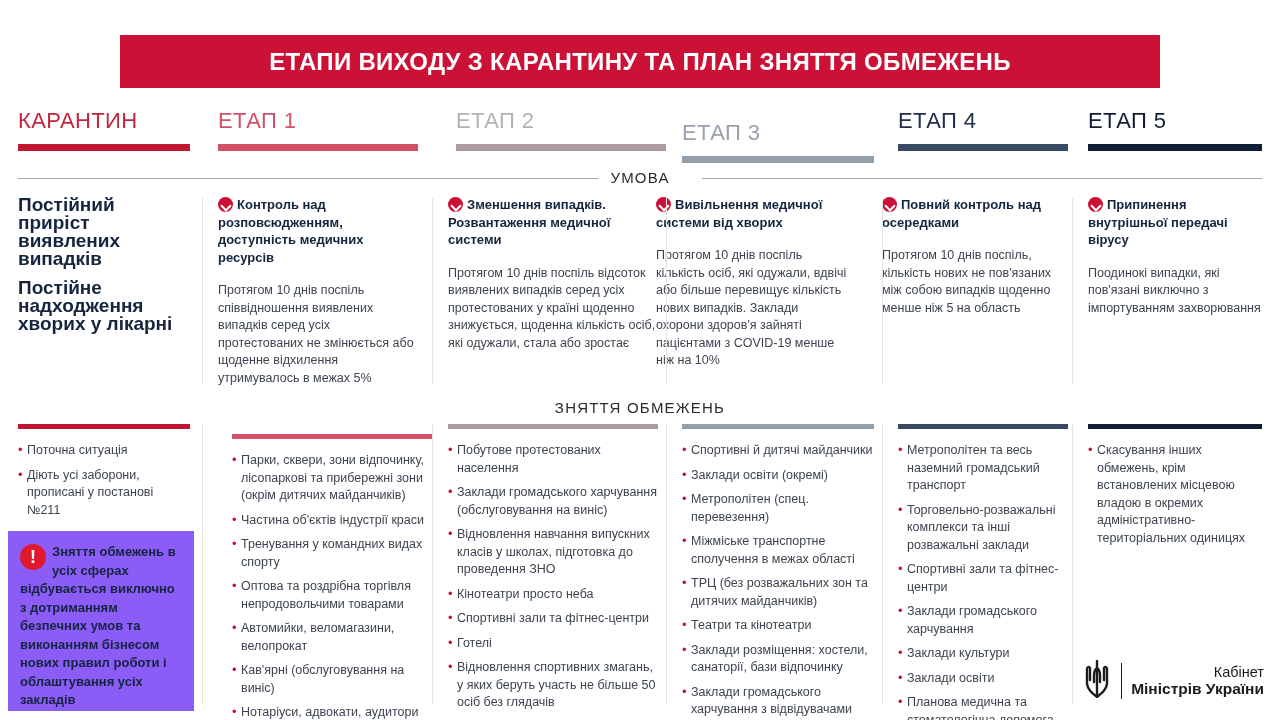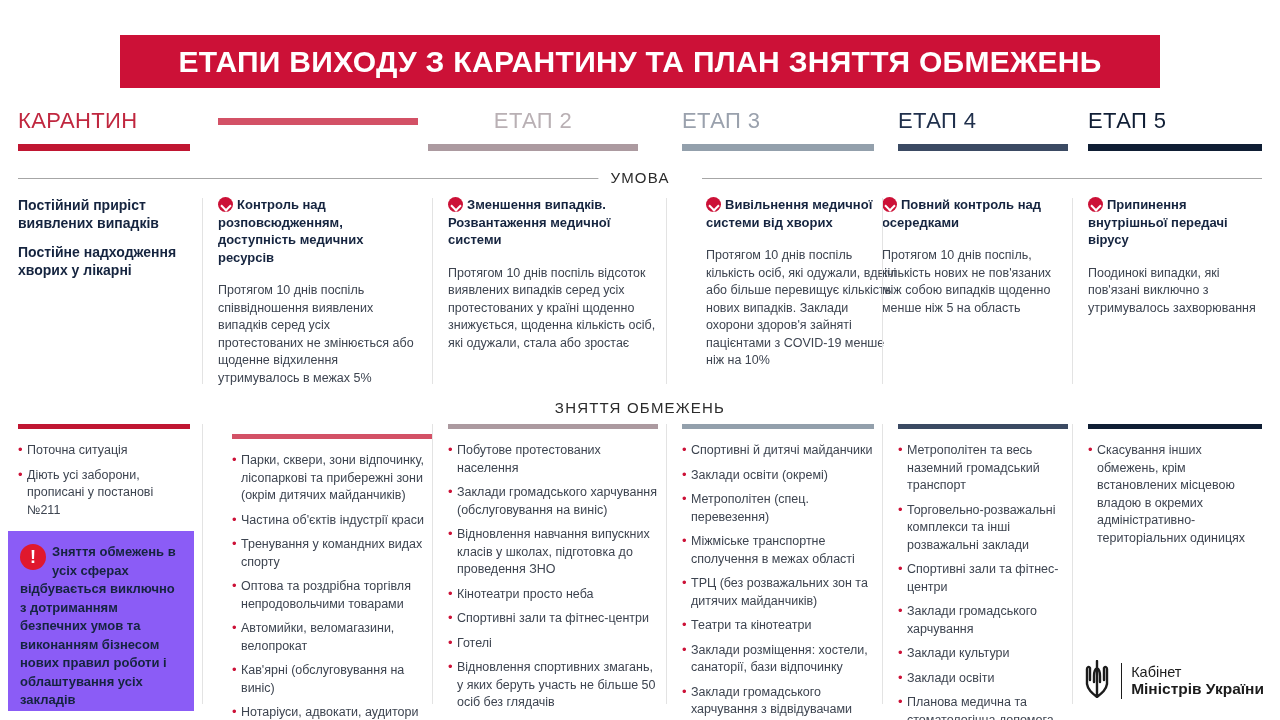--- a/index.html
+++ b/index.html
@@ -20,21 +20,21 @@
     top: 35px;
     width: 1040px;
     height: 53px;
     background: #cc1137;
     display: flex;
     align-items: center;
     justify-content: center;
   }
   .title-banner-text {
     color: #ffffff;
-    font-size: 30px;
+    font-size: 24px;
     font-weight: bold;
     letter-spacing: 0.3px;
     white-space: nowrap;
   }
 
   
   .stages-row {
     position: absolute;
     left: 0;
     top: 108px;
@@ -133,21 +133,21 @@
     border-right: 2px solid #ffffff;
     border-bottom: 2px solid #ffffff;
     transform: rotate(45deg);
   }
   .cond-body {
     font-size: 12.5px;
     color: #3d4450;
     line-height: 17.5px;
   }
   .cond-plain {
-    font-size: 14px;
+    font-size: 19px;
     font-weight: bold;
     color: #15243f;
     line-height: 18px;
     margin-bottom: 11px;
   }
 
   
   .lift-row {
     position: absolute;
     top: 424px;
@@ -227,20 +227,21 @@
     line-height: 18.5px;
   }
 
   
   .logo {
     position: absolute;
     right: 16px;
     bottom: 18px;
     display: flex;
     align-items: center;
+    text-align: right;
   }
   .logo-trident { margin-right: 9px; }
   .logo-divider {
     width: 1px;
     height: 36px;
     background: #1c1c1c;
     margin-right: 9px;
   }
   .logo-text { line-height: 1.15; }
   .logo-line1 {
@@ -260,28 +261,29 @@
 <div class="title-banner">
   <div class="title-banner-text">ЕТАПИ ВИХОДУ З КАРАНТИНУ ТА ПЛАН ЗНЯТТЯ ОБМЕЖЕНЬ</div>
 </div>
 
 <div class="stages-row">
     <div class="stage-head" style="left: 18px; width: 172px;">
       <div class="stage-head-label" style="color: rgb(192, 39, 63);">КАРАНТИН</div>
       <div class="stage-head-bar" style="background: rgb(192, 22, 50);"></div>
     </div>
     <div class="stage-head" style="left: 218px; width: 200px;">
+      <div class="stage-head-label" style="color: rgb(208, 81, 106);">ЕТАП 1</div>
       <div class="stage-head-bar" style="background: rgb(211, 81, 102);"></div>
     </div>
-    <div class="stage-head" style="left: 428px; width: 210px; text-align: center;">
+    <div class="stage-head" style="left: 456px; width: 210px;">
       <div class="stage-head-label" style="color: rgb(185, 176, 180);">ЕТАП 2</div>
       <div class="stage-head-bar" style="background: rgb(172, 154, 160);"></div>
     </div>
     <div class="stage-head" style="left: 682px; width: 192px;">
-      <div class="stage-head-label" style="color: rgb(154, 161, 173);">ЕТАП 3</div>
+      <div class="stage-head-label" style="color: rgb(154, 161, 173); margin-top: 12px;">ЕТАП 3</div>
       <div class="stage-head-bar" style="background: rgb(147, 160, 172);"></div>
     </div>
     <div class="stage-head" style="left: 898px; width: 170px;">
       <div class="stage-head-label" style="color: rgb(32, 48, 76);">ЕТАП 4</div>
       <div class="stage-head-bar" style="background: rgb(59, 74, 99);"></div>
     </div>
     <div class="stage-head" style="left: 1088px; width: 174px;">
       <div class="stage-head-label" style="color: rgb(16, 30, 53);">ЕТАП 5</div>
       <div class="stage-head-bar" style="background: rgb(15, 30, 52);"></div>
     </div>
@@ -301,33 +303,33 @@
     <div class="cond-col" style="left: 218px; width: 200px;">
       <div class="cond-title"><span class="chev-icon"></span><span>Контроль над розповсюдженням, доступність медичних ресурсів</span></div>
       <div class="cond-body">Протягом 10 днів поспіль співвідношення виявлених випадків серед усіх протестованих не змінюється або щоденне відхилення утримувалось в межах 5%</div>
     </div>
     <div class="cond-sep" style="left: 202px;"></div>
     <div class="cond-col" style="left: 448px; width: 210px;">
       <div class="cond-title"><span class="chev-icon"></span><span>Зменшення випадків. Розвантаження медичної системи</span></div>
       <div class="cond-body">Протягом 10 днів поспіль відсоток виявлених випадків серед усіх протестованих у країні щоденно знижується, щоденна кількість осіб, які одужали, стала або зростає</div>
     </div>
     <div class="cond-sep" style="left: 432px;"></div>
-    <div class="cond-col" style="left: 706px; width: 192px;">
+    <div class="cond-col" style="left: 656px; width: 192px;">
       <div class="cond-title"><span class="chev-icon"></span><span>Вивільнення медичної системи від хворих</span></div>
       <div class="cond-body">Протягом 10 днів поспіль кількість осіб, які одужали, вдвічі або більше перевищує кількість нових випадків. Заклади охорони здоров'я зайняті пацієнтами з COVID-19 менше ніж на 10%</div>
     </div>
     <div class="cond-sep" style="left: 666px;"></div>
     <div class="cond-col" style="left: 882px; width: 170px;">
       <div class="cond-title"><span class="chev-icon"></span><span>Повний контроль над осередками</span></div>
       <div class="cond-body">Протягом 10 днів поспіль, кількість нових не пов'язаних між собою випадків щоденно менше ніж 5 на область</div>
     </div>
     <div class="cond-sep" style="left: 882px;"></div>
     <div class="cond-col" style="left: 1088px; width: 174px;">
       <div class="cond-title"><span class="chev-icon"></span><span>Припинення внутрішньої передачі вірусу</span></div>
-      <div class="cond-body">Поодинокі випадки, які пов'язані виключно з утримувалось захворювання</div>
+      <div class="cond-body">Поодинокі випадки, які пов'язані виключно з імпортуванням захворювання</div>
     </div>
     <div class="cond-sep" style="left: 1072px;"></div>
   </div>
 
 <div class="section-divider" style="top:398px;">
   <div class="sec-label">ЗНЯТТЯ ОБМЕЖЕНЬ</div>
 </div>
 
 <div class="lift-row">
     <div class="lift-col" style="left: 18px; width: 172px;">

